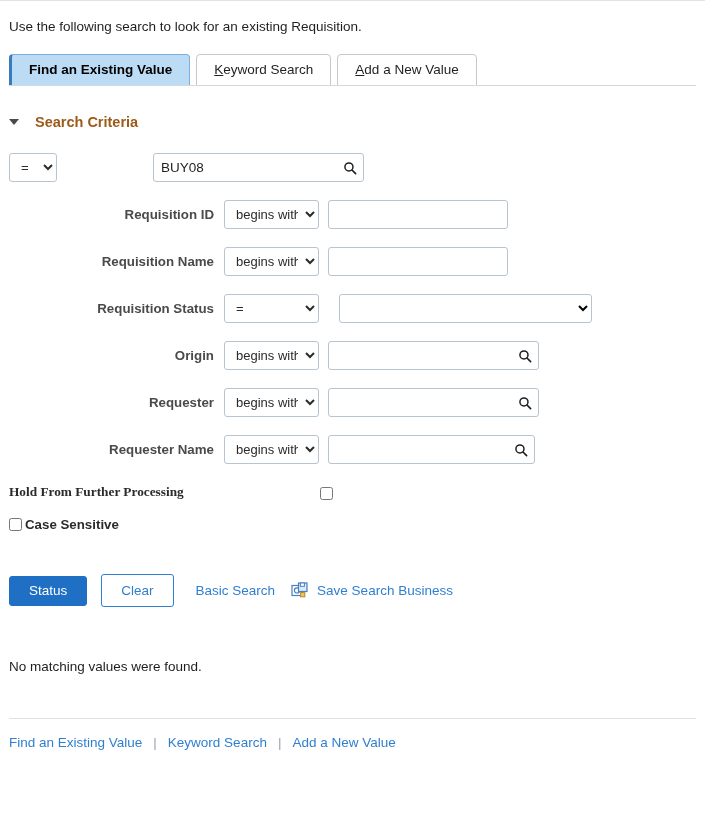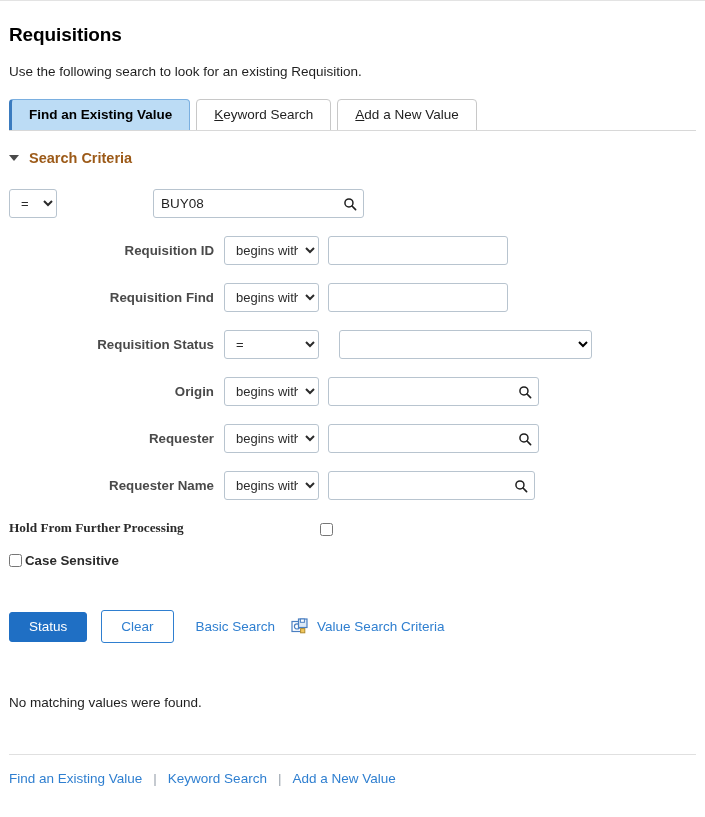--- a/index.html
+++ b/index.html
@@ -69,24 +69,24 @@
   .tabs-rule {
     height: 1px;
     background: #d8d8d8;
     margin: 0 0 0 0;
     position: relative;
     top: -1px;
   }
 
   
   .section-head {
-    margin-top: 18px;
-    display: flex;
-    align-items: center;
-    gap: 10px;
+    margin-top: 27px;
+    display: flex;
+    align-items: center;
+    gap: 16px;
   }
   .caret {
     width: 0; height: 0;
     border-left: 5px solid transparent;
     border-right: 5px solid transparent;
     border-top: 6px solid #4a4a4a;
     cursor: pointer;
   }
   .section-title {
     font-size: 14.5px;
@@ -260,21 +260,20 @@
     margin: 0 11px;
   }
 </style>
 </head>
 <body>
 
 <div class="top-rule"></div>
 
 <div class="page">
 
-  <h1 class="page-title">Requisitions</h1>
   <p class="page-subtitle">Use the following search to look for an existing Requisition.</p>
 
   <div class="tabs">
     <div class="tab active">
       <span>Find an Existing Value</span>
     </div>
     <div class="tab">
       <span class="ul">K</span><span>eyword Search</span>
     </div>
     <div class="tab">
@@ -309,21 +308,21 @@
       <select class="op op-wide">
         <option>begins with</option>
       </select>
       <div class="gap-std"></div>
       <div class="val-wrap">
         <input class="val no-icon" style="width: 180px;" value="">
       </div>
     </div>
 
     <div class="row">
-      <div class="label">Requisition Find</div>
+      <div class="label">Requisition Name</div>
       <select class="op op-wide">
         <option>begins with</option>
       </select>
       <div class="gap-std"></div>
       <div class="val-wrap">
         <input class="val no-icon" style="width: 180px;" value="">
       </div>
     </div>
 
     <div class="row">
@@ -402,21 +401,21 @@
     <a class="link link-basic">Basic Search</a>
     <span class="save-icon">
       <svg viewBox="0 0 17 17" width="17" height="17">
         <rect x="1" y="3.5" width="10" height="10" fill="#ffffff" stroke="#4a7fc1" stroke-width="1.2"></rect>
         <circle cx="6" cy="8.4" r="2.6" fill="none" stroke="#4a7fc1" stroke-width="1.2"></circle>
         <rect x="7.5" y="1" width="8.5" height="8.5" fill="#dce9f7" stroke="#4a7fc1" stroke-width="1.2"></rect>
         <rect x="9.4" y="1" width="4" height="3.3" fill="#ffffff" stroke="#4a7fc1" stroke-width="1"></rect>
         <rect x="9.6" y="10.6" width="4.2" height="4.2" fill="#f2c75c" stroke="#b08a2e" stroke-width="1"></rect>
       </svg>
     </span>
-    <a class="link link-save">Value Search Criteria</a>
+    <a class="link link-save">Save Search Business</a>
   </div>
 
   <div class="result-msg">No matching values were found.</div>
 
   <div class="footer-rule"></div>
 
   <div class="footer-links">
     <a class="link">Find an Existing Value</a>
     <span class="sep">|</span>
     <a class="link">Keyword Search</a>

